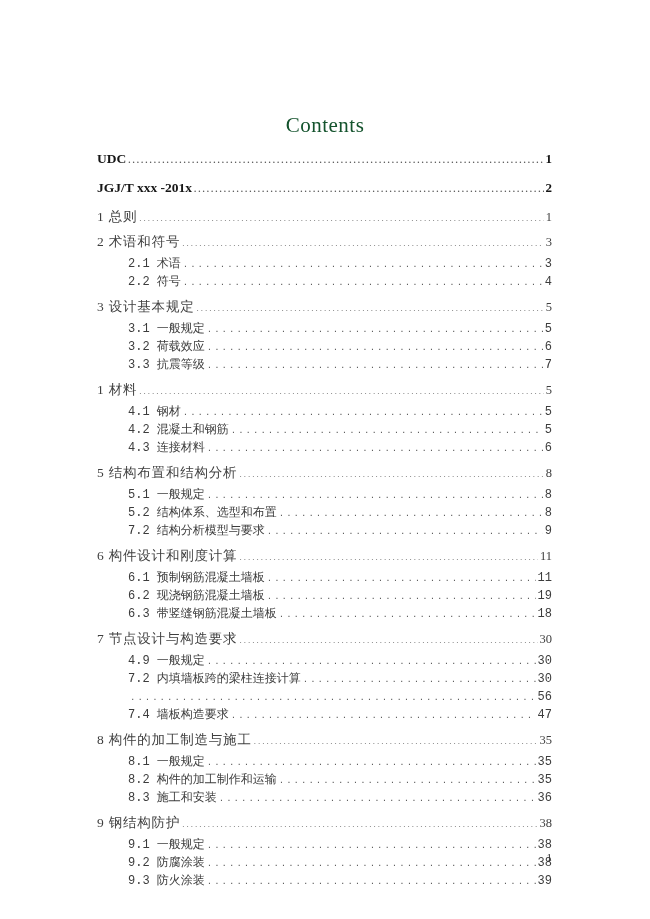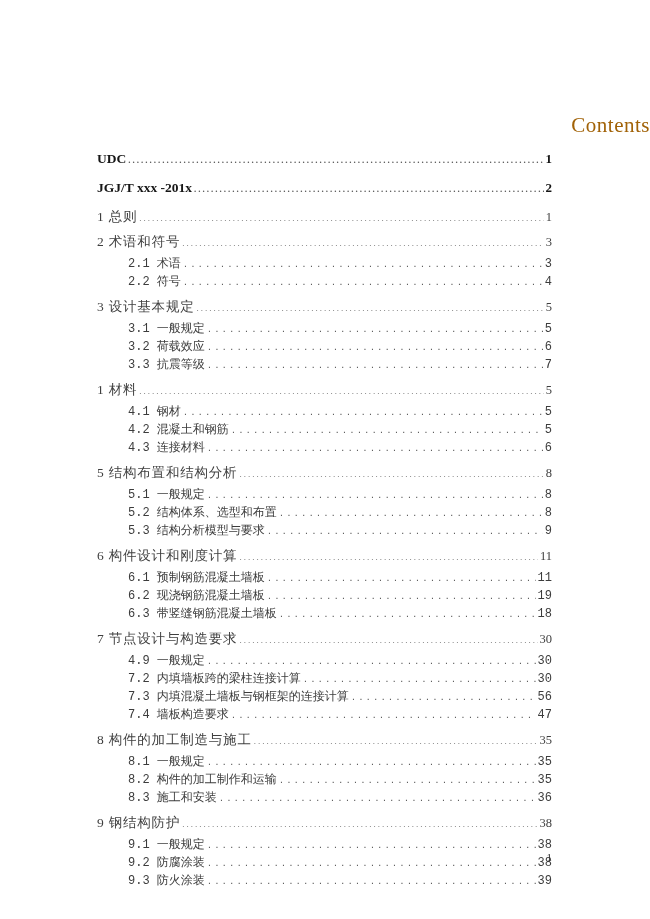--- a/index.html
+++ b/index.html
@@ -14,25 +14,25 @@
     margin: 0 auto;
     background: #ffffff;
     font-family: "Liberation Serif", "DejaVu Serif", serif;
     color: #333333;
     overflow: hidden;
     box-sizing: border-box;
   }
   .title {
     margin: 0;
     padding-top: 112px;
-    text-align: right;
+    text-align: center;
     font-size: 21px;
     font-weight: normal;
     letter-spacing: 0.5px;
-    color: #a16207;
+    color: #14532d;
     line-height: 26px;
   }
   .toc {
     padding: 12px 98px 0 97px;
   }
   .row {
     display: flex;
     align-items: baseline;
     font-size: 12px;
     line-height: 17px;
@@ -169,21 +169,21 @@
     <span class="lbl">5.1 一般规定</span>
     <span class="dots">....................................................................................................................................................................................................................................................................</span>
     <span class="pg">8</span>
   </div>
       <div class="row section">
     <span class="lbl">5.2 结构体系、选型和布置</span>
     <span class="dots">....................................................................................................................................................................................................................................................................</span>
     <span class="pg">8</span>
   </div>
       <div class="row section">
-    <span class="lbl">5.3 结构分析模型与要求</span>
+    <span class="lbl">7.2 结构分析模型与要求</span>
     <span class="dots">....................................................................................................................................................................................................................................................................</span>
     <span class="pg">9</span>
   </div>
       <div class="row chapter">
     <span class="lbl">6 构件设计和刚度计算</span>
     <span class="dots">....................................................................................................................................................................................................................................................................</span>
     <span class="pg">11</span>
   </div>
       <div class="row section">
     <span class="lbl">6.1 预制钢筋混凝土墙板</span>
@@ -209,21 +209,20 @@
     <span class="lbl">4.9 一般规定</span>
     <span class="dots">....................................................................................................................................................................................................................................................................</span>
     <span class="pg">30</span>
   </div>
       <div class="row section">
     <span class="lbl">7.2 内填墙板跨的梁柱连接计算</span>
     <span class="dots">....................................................................................................................................................................................................................................................................</span>
     <span class="pg">30</span>
   </div>
       <div class="row section">
-    <span class="lbl">7.3 内填混凝土墙板与钢框架的连接计算</span>
     <span class="dots">....................................................................................................................................................................................................................................................................</span>
     <span class="pg">56</span>
   </div>
       <div class="row section">
     <span class="lbl">7.4 墙板构造要求</span>
     <span class="dots">....................................................................................................................................................................................................................................................................</span>
     <span class="pg">47</span>
   </div>
       <div class="row chapter">
     <span class="lbl">8 构件的加工制造与施工</span>

